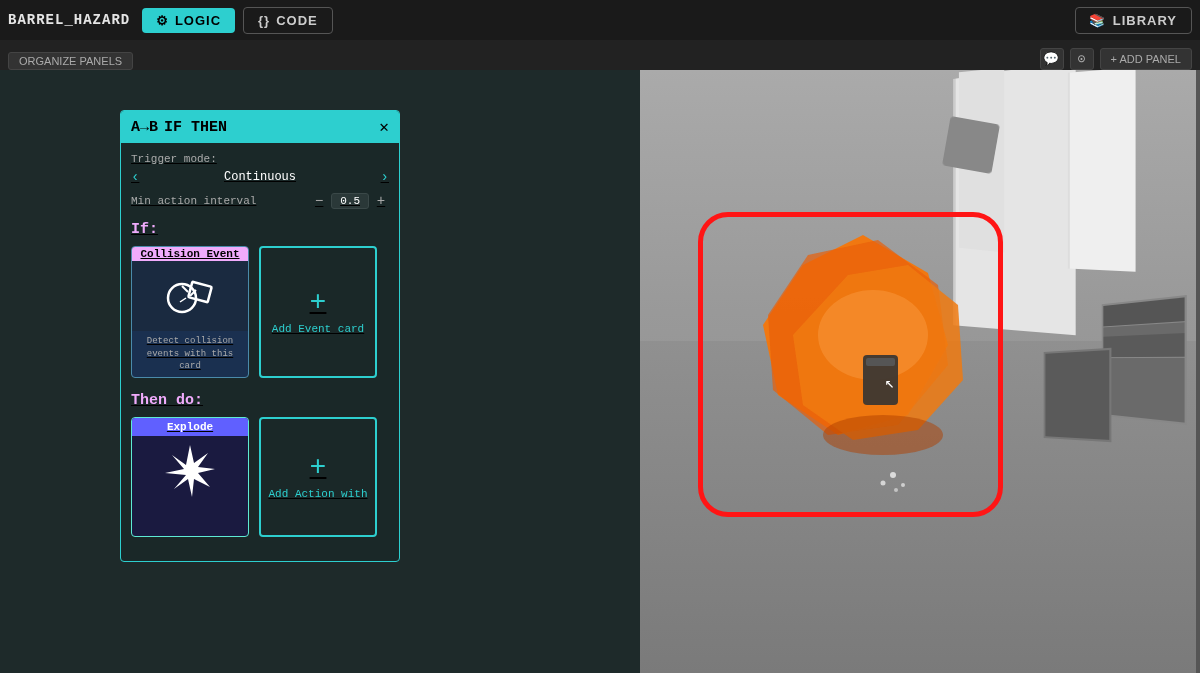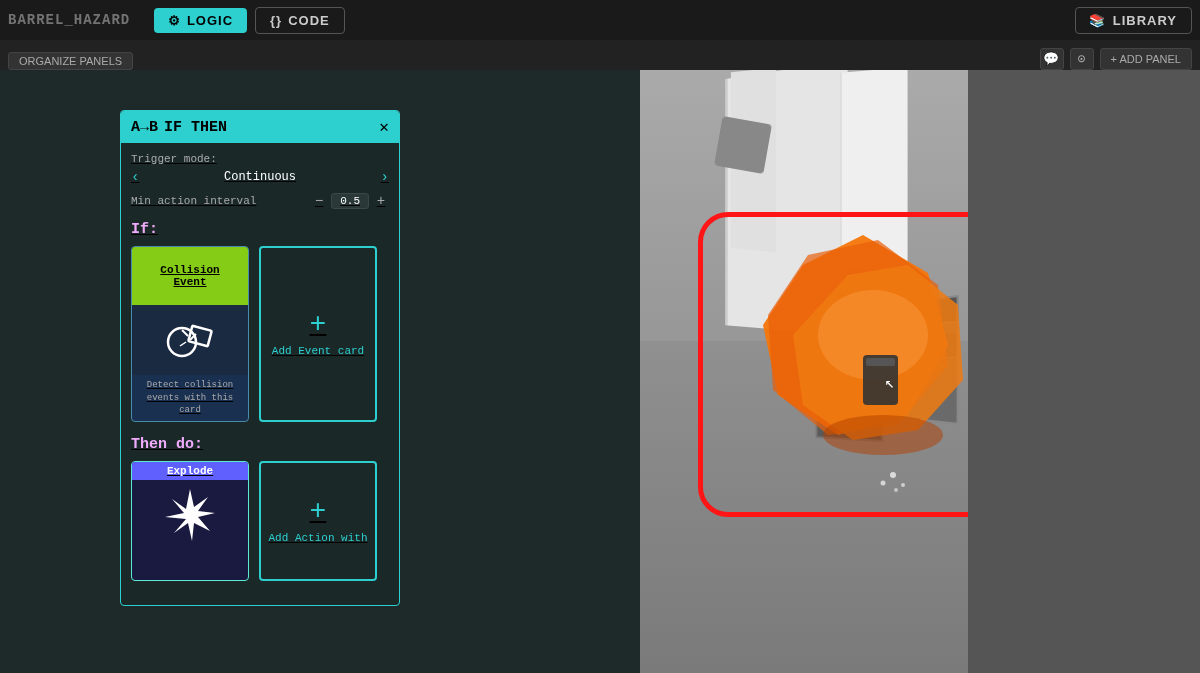--- a/index.html
+++ b/index.html
@@ -14,25 +14,25 @@
     
     .top-bar {
       display: flex;
       align-items: center;
       background: #1a1a1a;
       height: 40px;
       padding: 0 8px;
       gap: 8px;
     }
     .project-title {
-      color: #737373;
+      color: #e5e5e5;
       font-size: 14px;
       font-weight: bold;
       letter-spacing: 1px;
-      margin-right: 16px;
+      margin-right: 4px;
     }
     .tab-btn {
       display: flex;
       align-items: center;
       gap: 6px;
       padding: 5px 14px;
       border-radius: 4px;
       font-size: 13px;
       font-weight: bold;
       cursor: pointer;
@@ -97,21 +97,21 @@
       border: 1px solid #444;
       padding: 2px 10px;
       font-size: 11px;
       cursor: pointer;
       border-radius: 3px;
     }
 
     
     .main {
       display: flex;
-      width: 968px;
+      width: 1196px;
       height: calc(673px - 70px);
     }
 
     
     .left-panel {
       width: 640px;
       background: #1e2a2a;
       position: relative;
       overflow: hidden;
     }
@@ -220,26 +220,26 @@
       margin-bottom: 14px;
     }
     .event-card {
       width: 118px;
       background: #1a3050;
       border: 1px solid #4a8aaa;
       border-radius: 4px;
       overflow: hidden;
     }
     .event-card-header {
-      background: #84cc16;
+      background: #f0abfc;
       color: #000;
       font-size: 11px;
       font-weight: bold;
       text-align: center;
-      padding: 17px;
+      padding: 1px;
     }
     .event-card-icon {
       display: flex;
       align-items: center;
       justify-content: center;
       height: 70px;
       background: #1a2a40;
     }
     .event-card-desc {
       color: #aaa;

